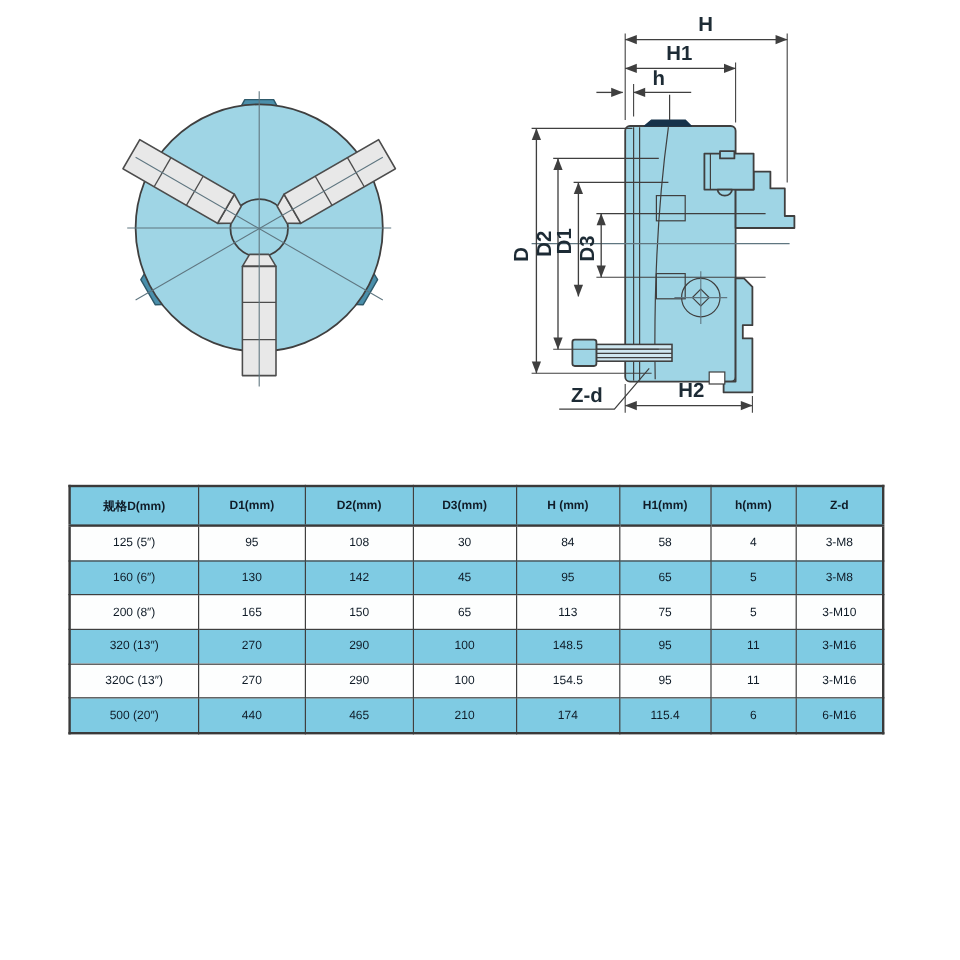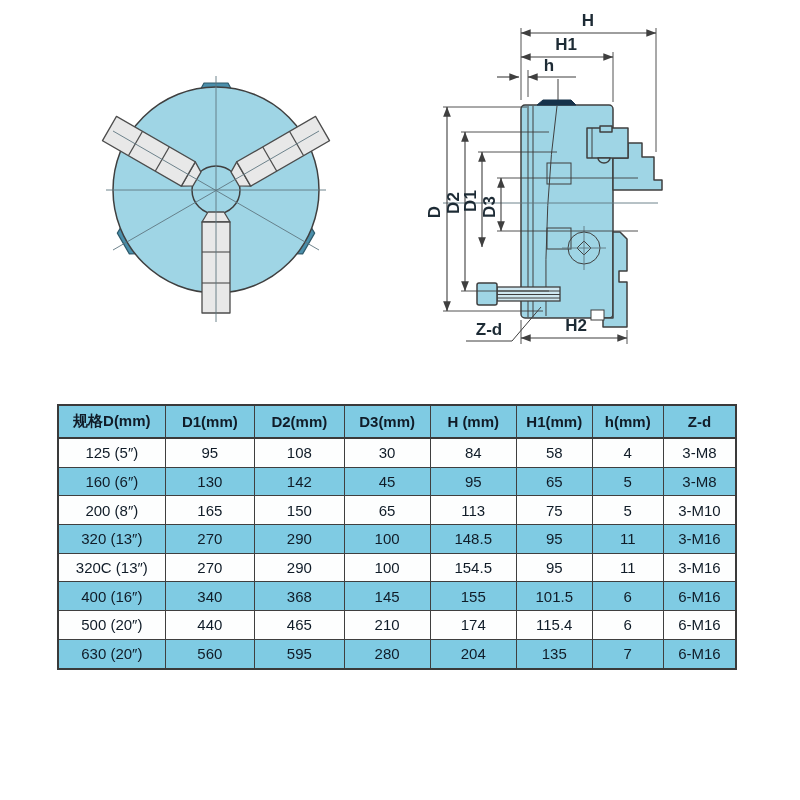--- a/index.html
+++ b/index.html
@@ -14,21 +14,21 @@
   .jaw{fill:var(--jaw-gray);stroke:#4c4c4c;stroke-width:1.3;stroke-linejoin:round;}
   .jawline{stroke:#4c4c4c;stroke-width:1.1;}
   .tab{fill:var(--tab-teal);stroke:#2e5a6b;stroke-width:1.2;stroke-linejoin:round;}
   .cap{fill:var(--cap-dark);stroke:var(--cap-dark);stroke-linejoin:round;}
   .dim{stroke:var(--line);stroke-width:1.1;fill:none;}
   .ext{stroke:var(--line);stroke-width:0.9;fill:none;}
   .dimtext{font:bold 17px "Liberation Sans","DejaVu Sans",sans-serif;fill:#1d2b35;}
   .hatch{fill:#cfe7f0;stroke:var(--line);stroke-width:1.3;}
   
   .spec-table{position:absolute;left:57px;top:404px;width:680px;border-collapse:collapse;
-      table-layout:fixed;font-size:15px;color:#101c28;text-align:center;
+      table-layout:fixed;font-size:10px;color:#101c28;text-align:center;
       border:2px solid #3a3a3a;}
   .spec-table th{background:var(--row-blue);height:31px;font-weight:bold;
       border:1px solid #3f3f3f;border-bottom:2px solid #3a3a3a;padding:0;}
   .spec-table td{height:27.7px;border:1px solid #3f3f3f;padding:0;background:#fdfefe;}
   .spec-table tbody tr:nth-child(even) td{background:var(--row-blue);}
 </style>
 </head>
 <body>
 
 <div class="page">
@@ -232,45 +232,25 @@
           <td>320C (13″)</td>
           <td>270</td>
           <td>290</td>
           <td>100</td>
           <td>154.5</td>
           <td>95</td>
           <td>11</td>
           <td>3-M16</td>
         </tr>
         <tr>
-          <td>400 (16″)</td>
-          <td>340</td>
-          <td>368</td>
-          <td>145</td>
-          <td>155</td>
-          <td>101.5</td>
-          <td>6</td>
-          <td>6-M16</td>
-        </tr>
-        <tr>
           <td>500 (20″)</td>
           <td>440</td>
           <td>465</td>
           <td>210</td>
           <td>174</td>
           <td>115.4</td>
           <td>6</td>
           <td>6-M16</td>
         </tr>
-        <tr>
-          <td>630 (20″)</td>
-          <td>560</td>
-          <td>595</td>
-          <td>280</td>
-          <td>204</td>
-          <td>135</td>
-          <td>7</td>
-          <td>6-M16</td>
-        </tr>
       </tbody>
   </table>
 
 </div>
 
 </body></html>

